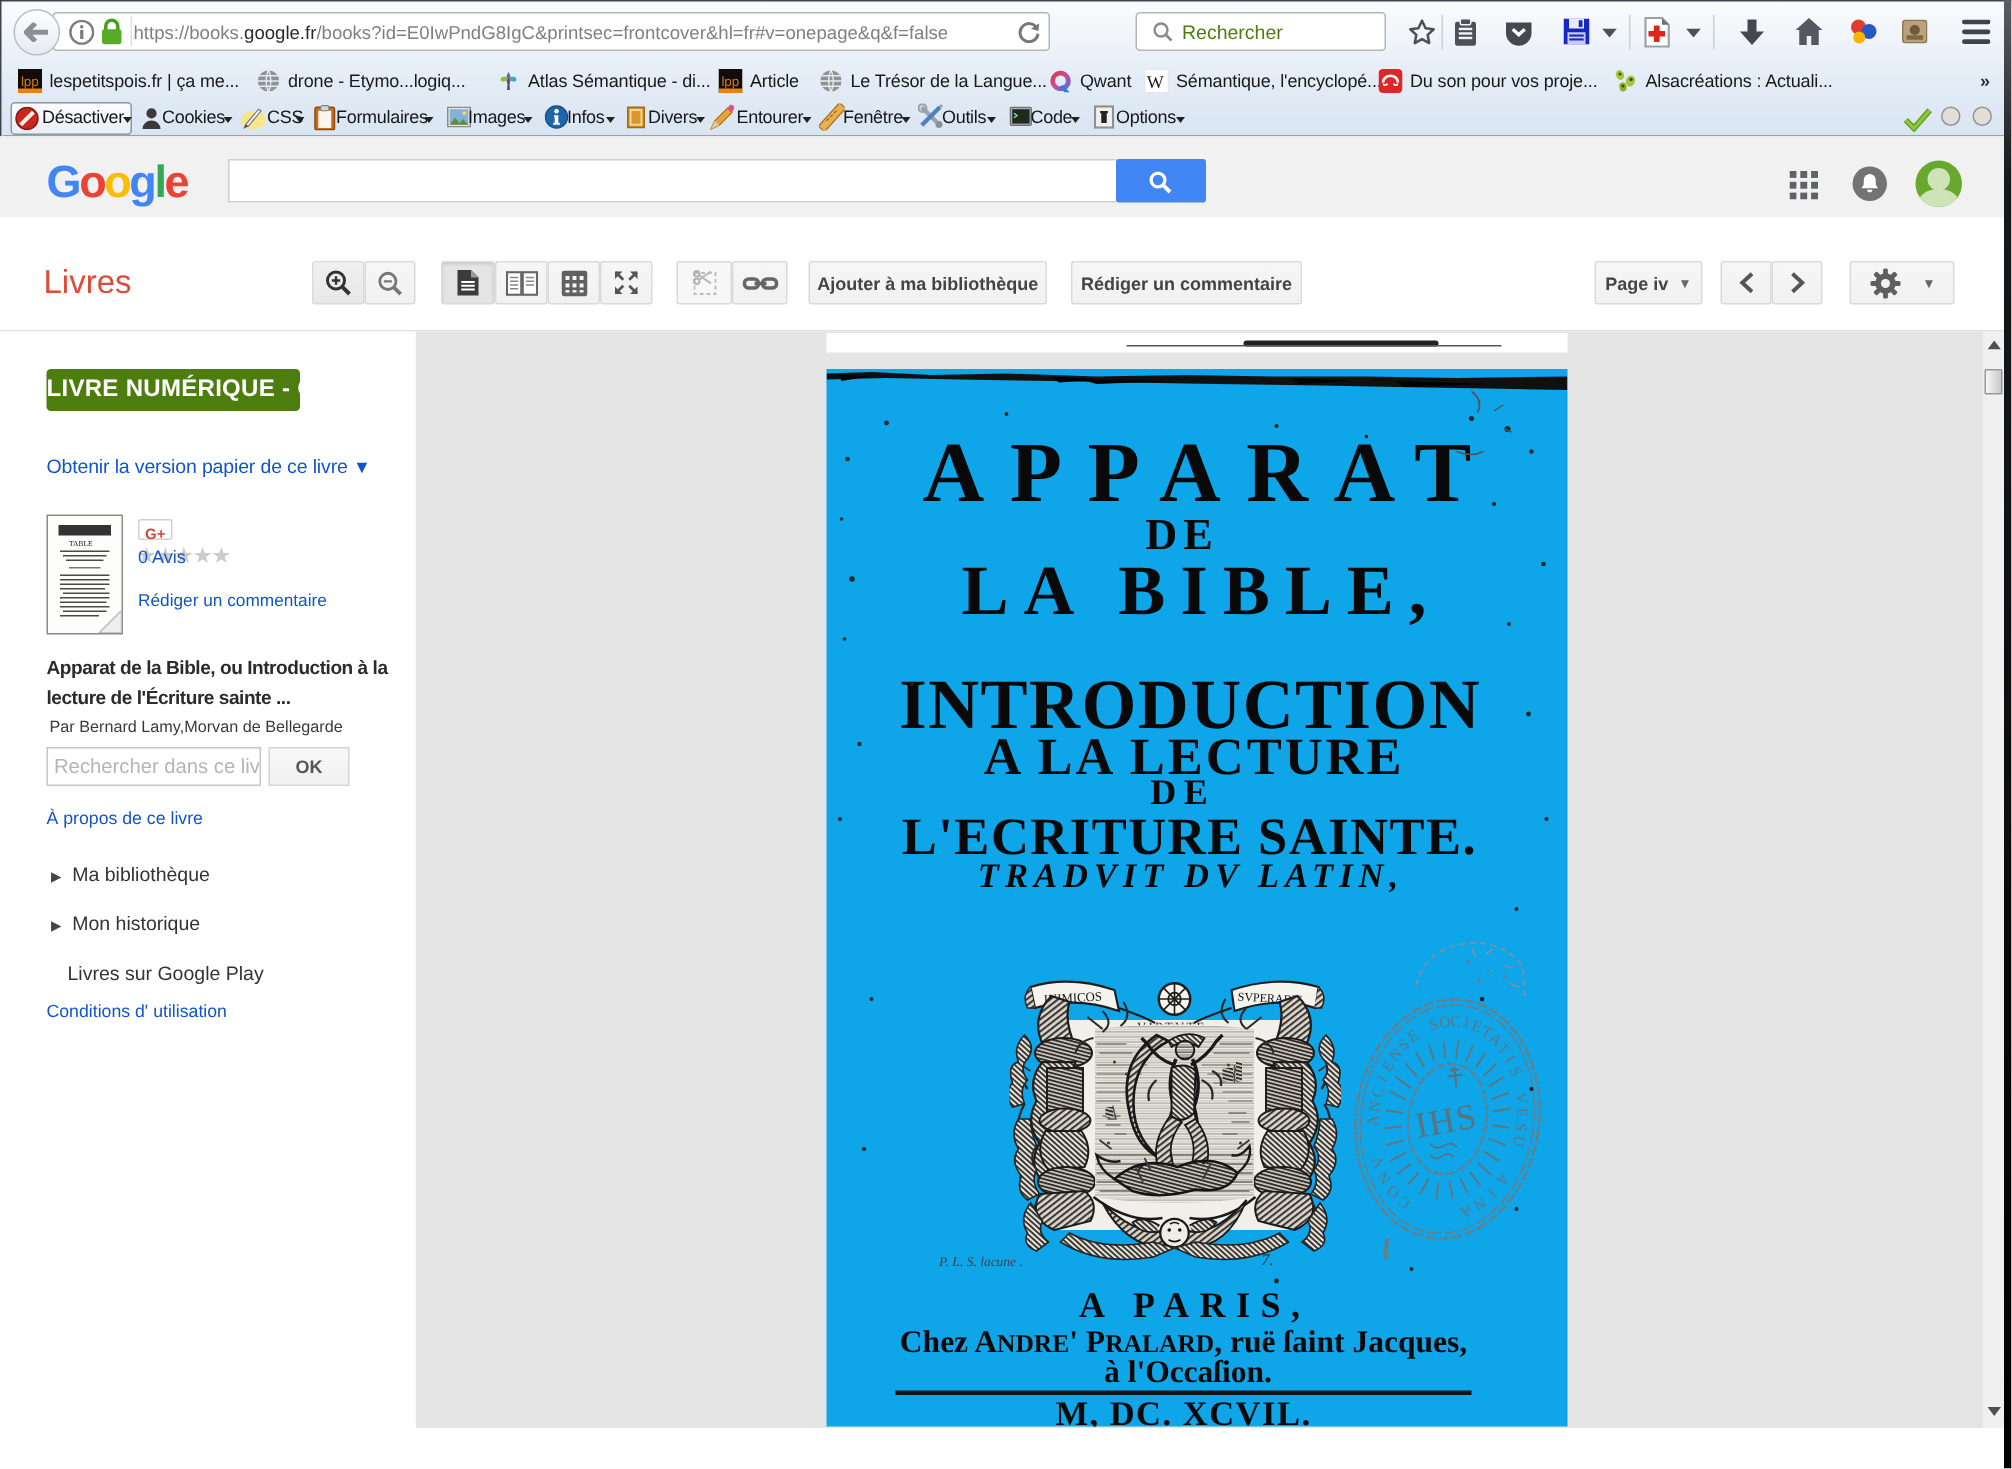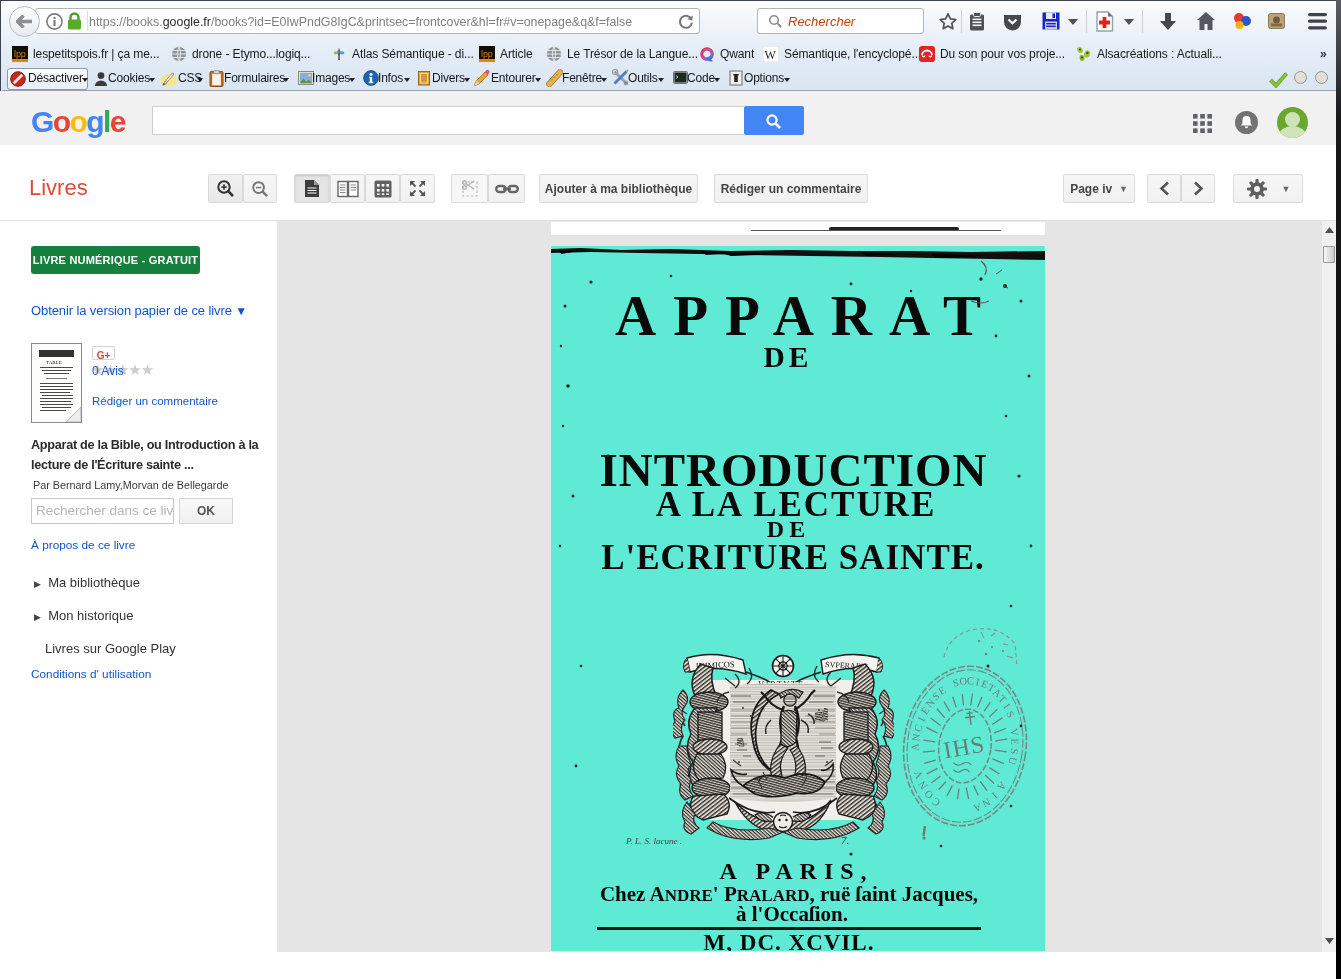--- a/index.html
+++ b/index.html
@@ -7,21 +7,21 @@
 .abs{position:absolute;}
 
 #chrome{position:absolute;top:0;left:0;width:1341px;height:91px;background:linear-gradient(#fbfcfd,#e6eef7 50%,#d9e5f2);border-top:1px solid #3c4450;border-left:1px solid #3c4450;}
 #navrow{position:absolute;top:1px;left:1px;right:0;height:38px;}
 #backbtn{position:absolute;left:7px;top:4px;width:31px;height:31px;border-radius:50%;background:linear-gradient(#fefefe,#e6ebf1);border:1px solid #b7bec8;z-index:3;}
 #backbtn .arr{position:absolute;left:6px;top:8px;width:17px;height:13px;}
 #urlbar{position:absolute;left:33px;top:6px;width:665px;height:26px;background:#fff;border:1px solid #b5b5b5;border-radius:3px;}
 #urltext{position:absolute;left:53px;top:6px;font-size:12.4px;color:#808080;white-space:nowrap;}
 #urltext b{color:#2a2a2a;font-weight:normal;}
 #searchbox{position:absolute;left:755px;top:6px;width:167px;height:26px;background:#fff;border:1px solid #b5b5b5;border-radius:3px;}
-#searchbox span{position:absolute;left:30px;top:5px;font-size:13px;font-style:italic;color:#c2410c;}
+#searchbox span{position:absolute;left:30px;top:5px;font-size:13px;color:#4d7c0f;}
 
 #bmrow{position:absolute;top:39px;left:1px;right:0;height:27px;font-size:12px;color:#18181a;letter-spacing:-0.1px;}
 .bm{position:absolute;top:0;height:27px;display:flex;align-items:center;gap:5px;white-space:nowrap;}
 .fav{width:16px;height:16px;display:inline-block;flex:none;}
 
 #devrow{position:absolute;top:66px;left:1px;right:0;height:24px;font-size:12px;color:#1a1a1a;letter-spacing:-0.2px;border-bottom:1px solid #98a0ac;}
 .dtx{position:absolute;top:4px;font-size:12px;color:#15171a;}
 .da{position:absolute;top:11px;width:0;height:0;border-left:3.5px solid transparent;border-right:3.5px solid transparent;border-top:4px solid #222;}
 #desbtn{position:absolute;left:5px;top:1px;width:81px;height:22px;border:1px solid #8c99a8;border-radius:3px;background:linear-gradient(#fcfdfe,#e8eef5);}
 
@@ -37,21 +37,21 @@
 
 #main{position:absolute;top:130px;left:0;width:1341px;height:731px;}
 #viewer{position:absolute;left:277px;top:0;width:1045px;height:731px;background:#e5e5e5;}
 #scrollbar{position:absolute;left:1322px;top:0;width:14px;height:731px;background:#f0f0f0;}
 #rightedge{position:absolute;top:0;left:1336px;width:5px;height:979px;background:linear-gradient(#5a5e64,#17181a 120px,#000);}
 
 #sidebar{position:absolute;left:0;top:0;width:277px;height:731px;background:#fff;font-size:13px;}
 .blue{color:#1155cc;text-decoration:none;}
 
 #prevpage{position:absolute;left:274px;top:1px;width:494px;height:13px;background:#fff;}
-#bookpage{position:absolute;left:274px;top:25px;width:494px;height:705px;background:#5eead4;overflow:hidden;}
+#bookpage{position:absolute;left:274px;top:25px;width:494px;height:705px;background:#0ea5e9;overflow:hidden;}
 .bl{position:absolute;width:100%;text-align:center;font-family:"Liberation Serif",serif;color:#090909;white-space:nowrap;}
 </style></head>
 <body>
 <div id="stage">
   <div id="chrome">
     <div id="navrow">
       <div id="urlbar">
         <span id="urltext">https://books.<b>google.fr</b>/books?id=E0IwPndG8IgC&amp;printsec=frontcover&amp;hl=fr#v=onepage&amp;q&amp;f=false</span>
       </div>
       <div id="backbtn">
@@ -464,24 +464,26 @@
             <div class="abs" style="left:278px;top:5px;width:130px;height:4px;background:#222;border-radius:2px"></div>
             <div class="abs" style="left:200px;top:8px;width:250px;height:1px;background:#555"></div>
           </div>
         <div id="bookpage">
           <svg class="abs" style="left:0;top:0" width="494" height="16" viewBox="0 0 494 16">
               <path d="M0 3 L30 2 L70 4 L120 3 L180 5 L240 4 L300 5 L360 5 L420 6 L494 5 L494 14 L440 13 L380 12 L330 11 L260 10 L200 9 L150 8 L90 7 L40 6 L0 7 Z" fill="#101010"></path>
               <path d="M8 4 l20 1 -18 3z M150 5 l30 2 -25 2z M310 6 l40 2 -35 2z M170 7 l60 1 -50 2z M380 8 l60 2 -55 2z" fill="#000"></path>
             </svg>
           <div class="bl" style="top:37px;left:0;font-size:57px;font-weight:bold;letter-spacing:17px;text-indent:17px">APPARAT</div>
           <div class="bl" style="top:95px;left:-12px;font-size:29.5px;font-weight:bold;letter-spacing:4px;text-indent:4px">DE</div>
+          <div class="bl" style="top:121px;left:-2px;font-size:47px;font-weight:bold;letter-spacing:10px;text-indent:10px">LA BIBLE,</div>
           <div class="bl" style="top:239px;left:-3px;font-size:35px;font-weight:bold;letter-spacing:2px;text-indent:2px">A LA LECTURE</div>
           <div class="bl" style="top:197px;left:-5px;font-size:47px;font-weight:bold;letter-spacing:1px;text-indent:1px">INTRODUCTION</div>
           <div class="bl" style="top:270px;left:-12px;font-size:24px;font-weight:bold;letter-spacing:5px;text-indent:5px">DE</div>
           <div class="bl" style="top:292px;left:-5px;font-size:35px;font-weight:bold;letter-spacing:1px">L'ECRITURE SAINTE.</div>
+          <div class="bl" style="top:325px;left:-4px;font-size:23px;font-weight:bold;font-style:italic;letter-spacing:4px">TRADVIT DV LATIN,</div>
           <div id="vignette" class="abs" style="left:122px;top:404px"><svg width="221" height="195" viewBox="0 0 221 195">
 <defs>
 <pattern id="h1" width="2.6" height="2.6" patternUnits="userSpaceOnUse" patternTransform="rotate(42)">
                     <rect width="2.6" height="2.6" fill="#e8e4dd"></rect>
                     <rect width="2.6" height="1.2" fill="#2e2b27"></rect>
                   </pattern>
 <pattern id="h2" width="3.2" height="3.2" patternUnits="userSpaceOnUse" patternTransform="rotate(-38)">
                     <rect width="3.2" height="3.2" fill="#ddd8cf"></rect>
                     <rect width="3.2" height="1.4" fill="#3b3731"></rect>
                   </pattern>
@@ -697,21 +699,21 @@
                 <circle cx="441" cy="401" r="1"></circle>
                 <circle cx="435" cy="408" r="1.2"></circle>
                 <circle cx="452" cy="405" r="1"></circle>
                 <circle cx="373" cy="592" r="1.6"></circle>
                 <rect x="372" y="580" width="2.4" height="10" transform="rotate(8 373 585)"></rect>
               </g>
             </svg>
         </div>
       </div>
       <div id="sidebar">
-        <div class="abs" style="left:31px;top:25px;width:169px;height:28px;background:#15803d;border-radius:3px;color:#fff;font-size:11px;font-weight:bold;letter-spacing:.2px;text-align:center;line-height:28px;white-space:nowrap">LIVRE NUMÉRIQUE - GRATUIT</div>
+        <div class="abs" style="left:31px;top:25px;width:169px;height:28px;background:#4d7c0f;border-radius:3px;color:#fff;font-size:16px;font-weight:bold;letter-spacing:.2px;text-align:center;line-height:28px;white-space:nowrap">LIVRE NUMÉRIQUE - GRATUIT</div>
         <div class="abs blue" style="left:31px;top:82px;font-size:13px;letter-spacing:-.1px">Obtenir la version papier de ce livre <span style="font-size:12px">▼</span></div>
         <div class="abs" style="left:31px;top:122px;width:51px;height:80px;border:1px solid #8a8a8a;background:#fdfdfc">
           <svg width="49" height="78" viewBox="0 0 49 78">
               <g fill="#4a4a4a">
                 <rect x="7" y="6" width="35" height="7" fill="#333"></rect>
                 <text x="14" y="20" font-size="5" font-family="Liberation Serif" fill="#222">TABLE</text>
                 <rect x="8" y="23" width="33" height="1"></rect>
                 <rect x="10" y="26" width="29" height="1"></rect>
                 <rect x="12" y="29" width="25" height="1"></rect>
                 <rect x="14" y="34" width="21" height="1" fill="#777"></rect>

